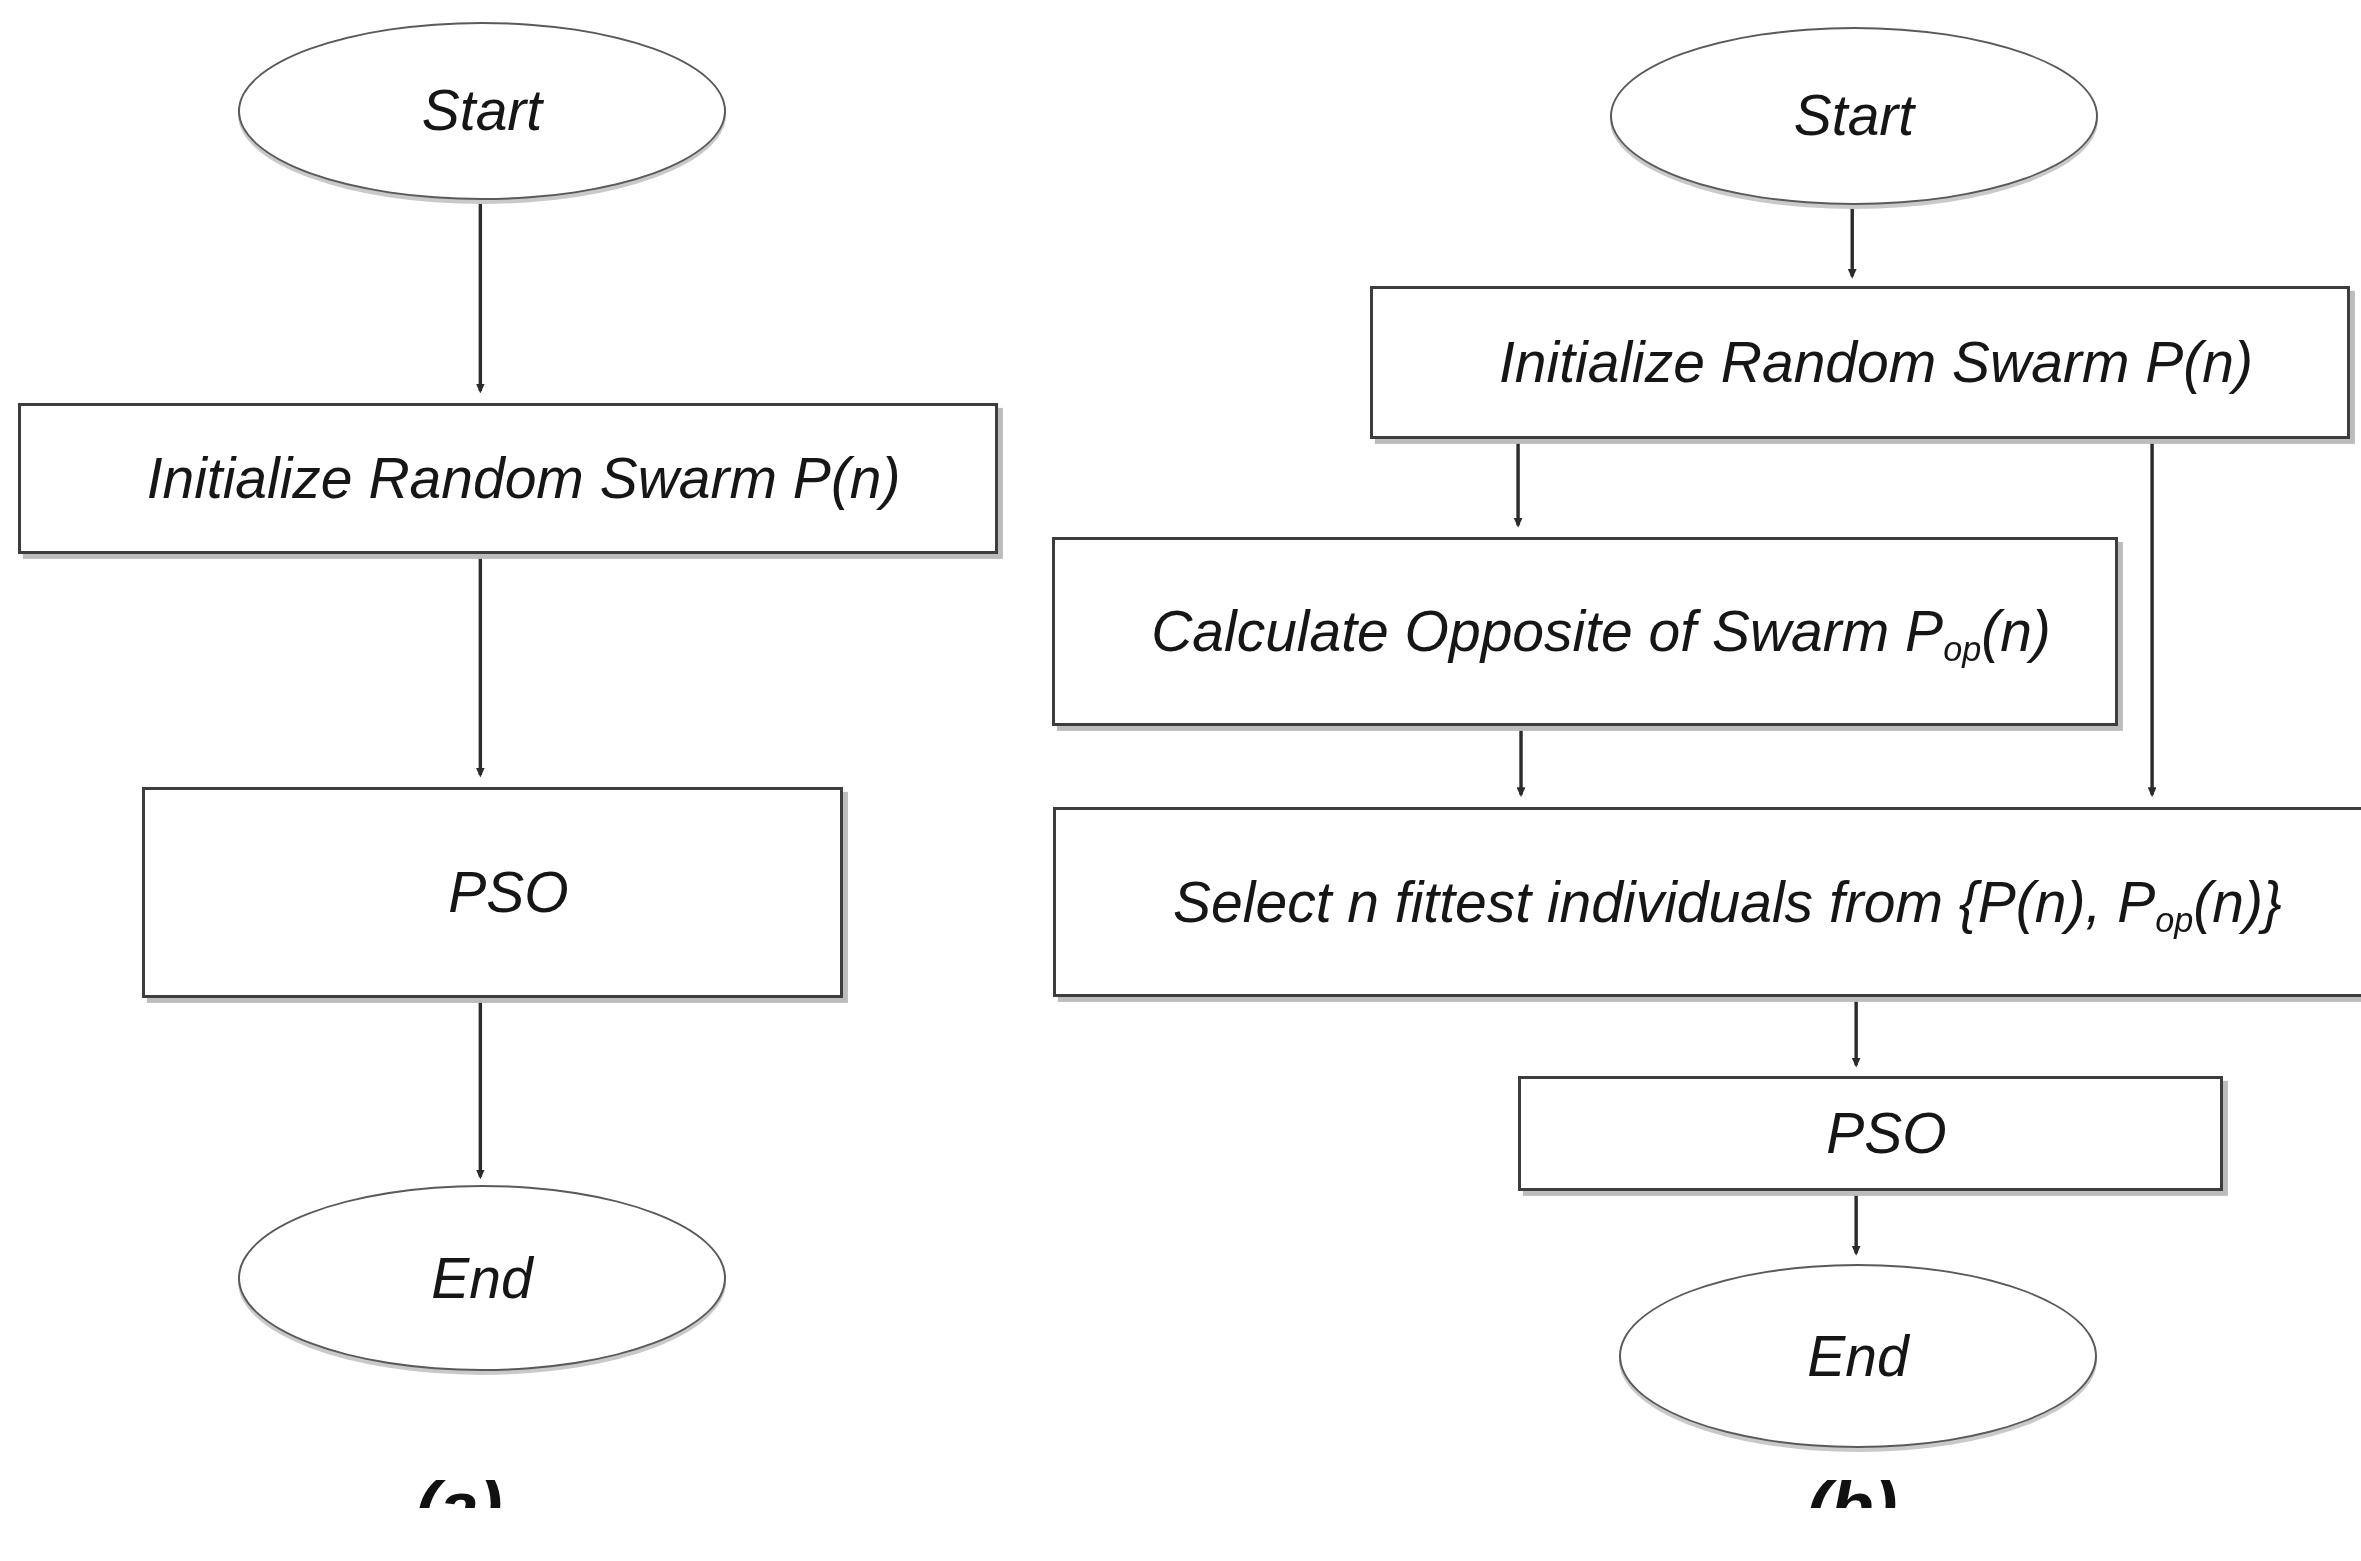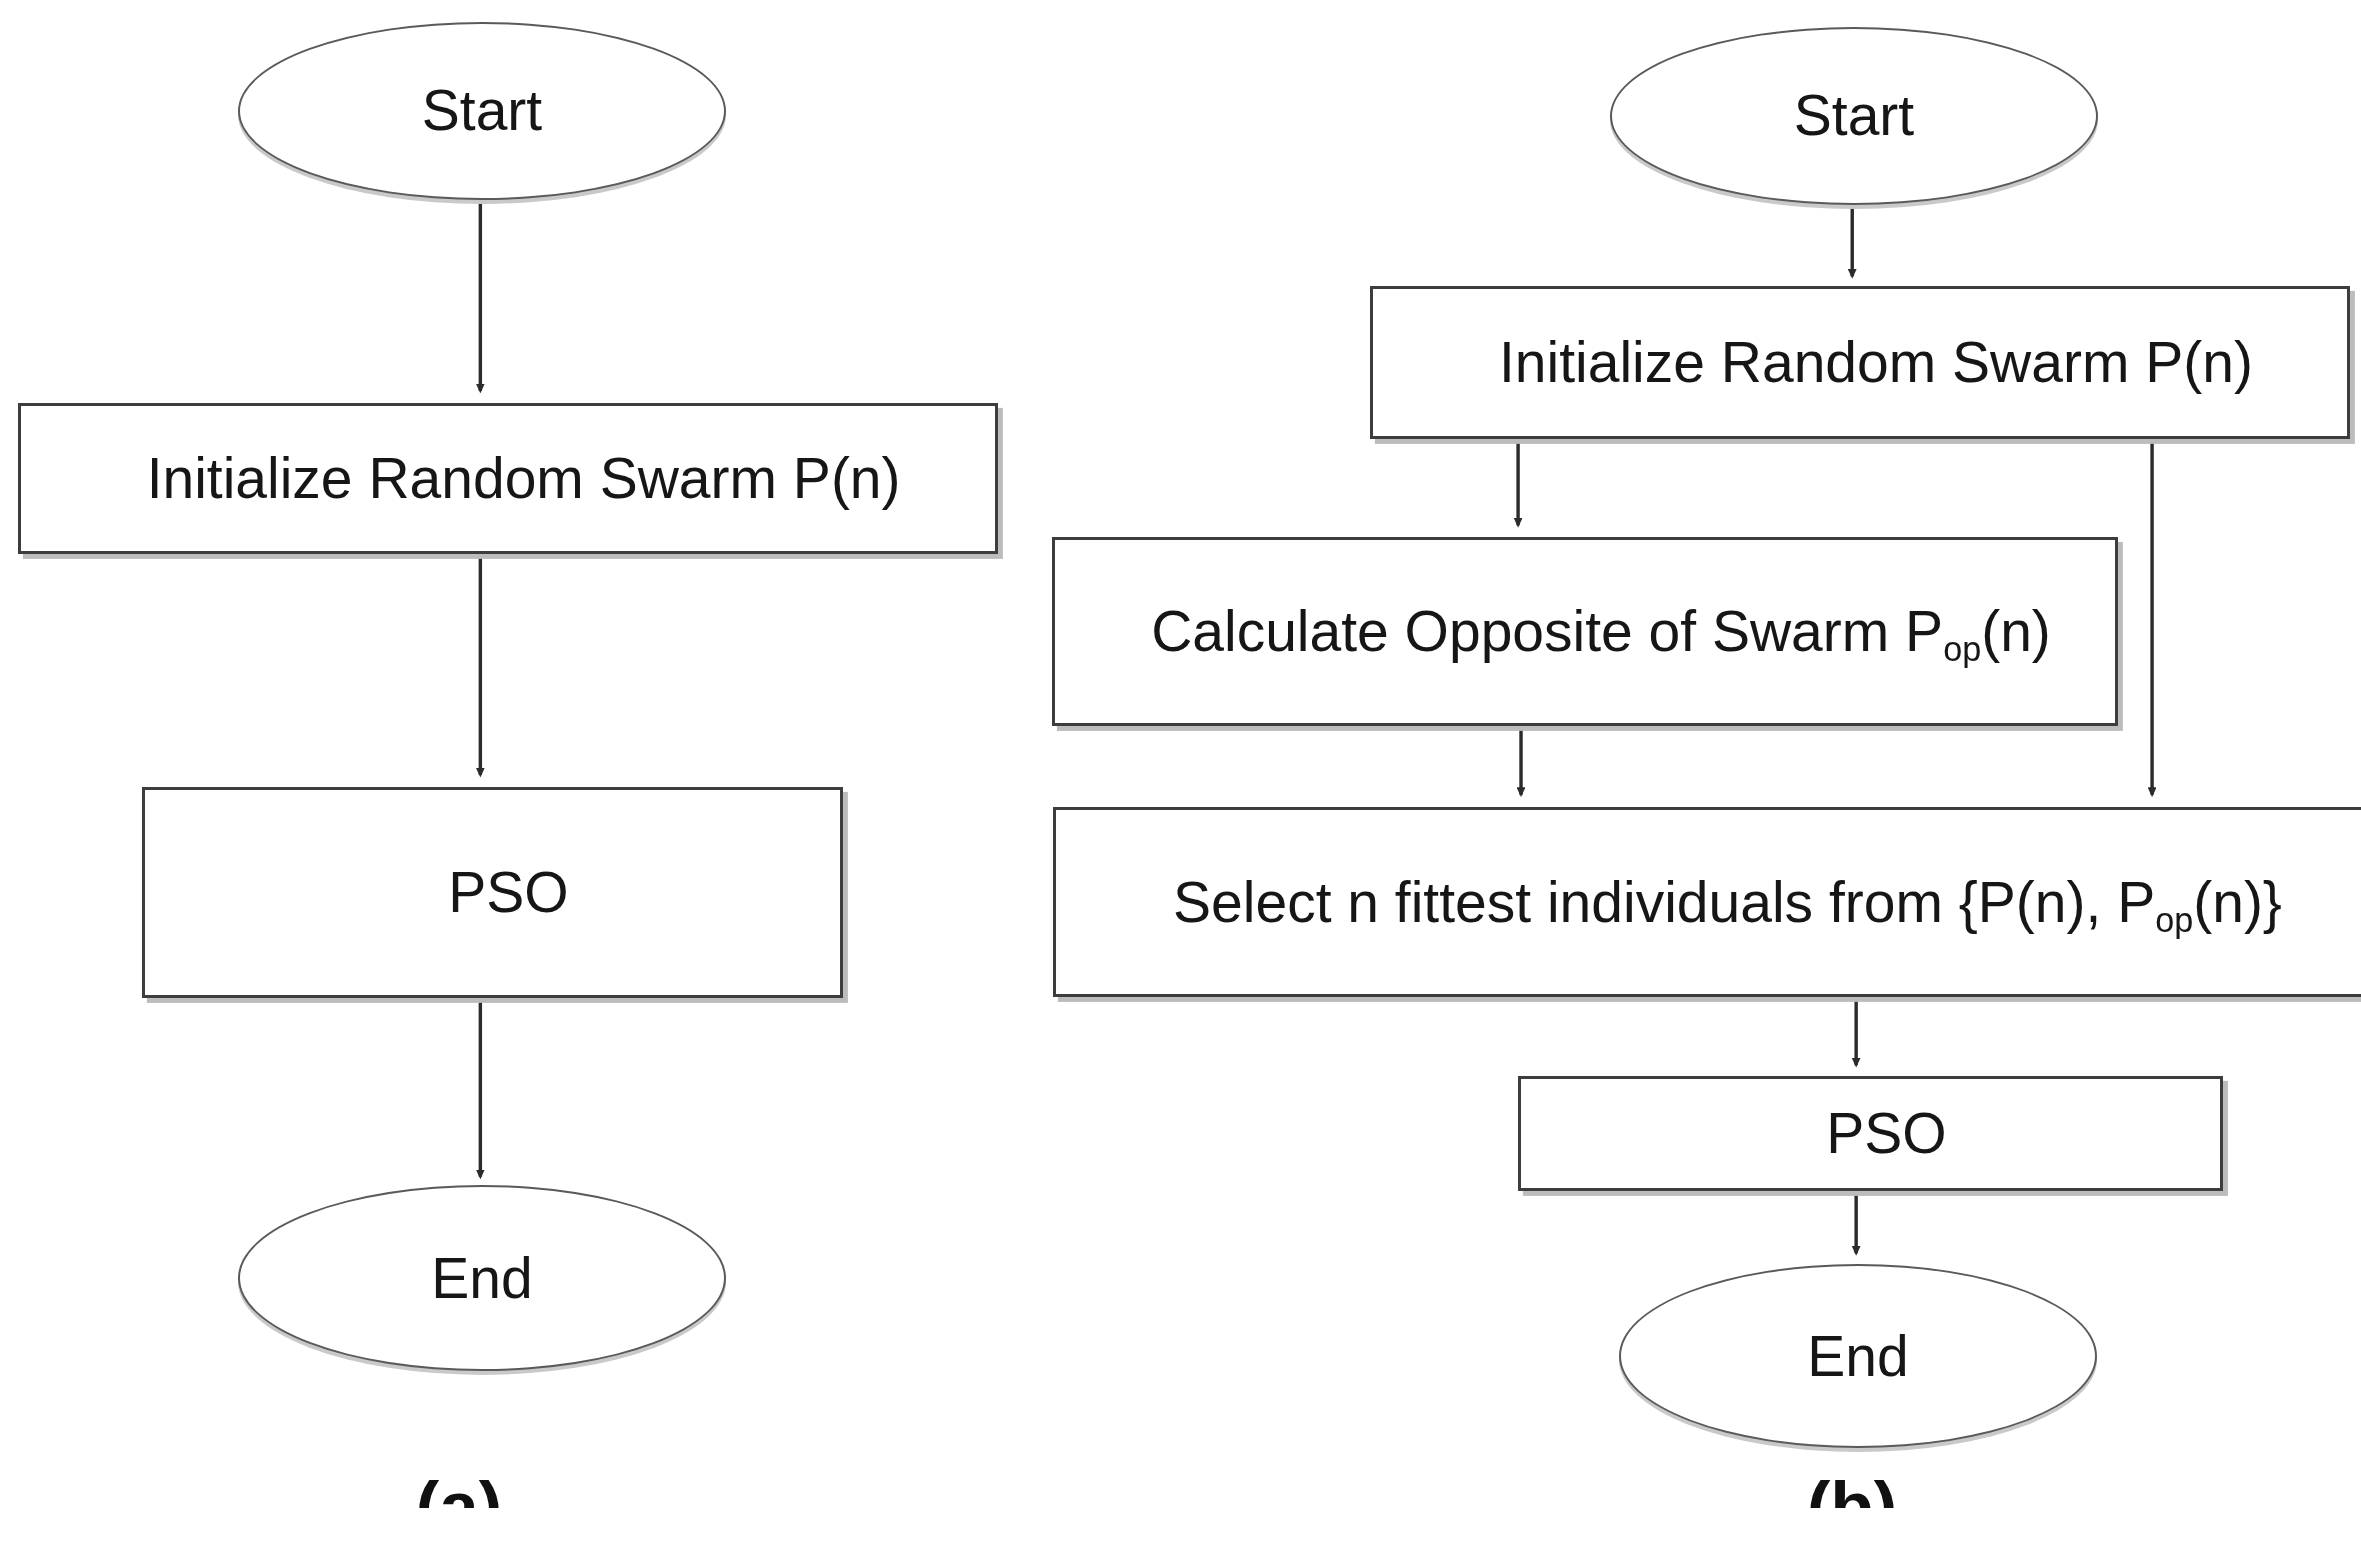--- a/index.html
+++ b/index.html
@@ -8,20 +8,21 @@
     background: #ffffff;
   }
   #stage {
     position: relative;
     width: 2361px;
     height: 1508px;
     background: #ffffff;
     font-family: "Liberation Sans", "DejaVu Sans", sans-serif;
     color: #161616;
     overflow: hidden;
+    font-style: italic;
   }
   .node {
     position: absolute;
     display: flex;
     align-items: center;
     justify-content: center;
     text-align: center;
     background: #ffffff;
     font-size: 57px;
     line-height: 1.1;

